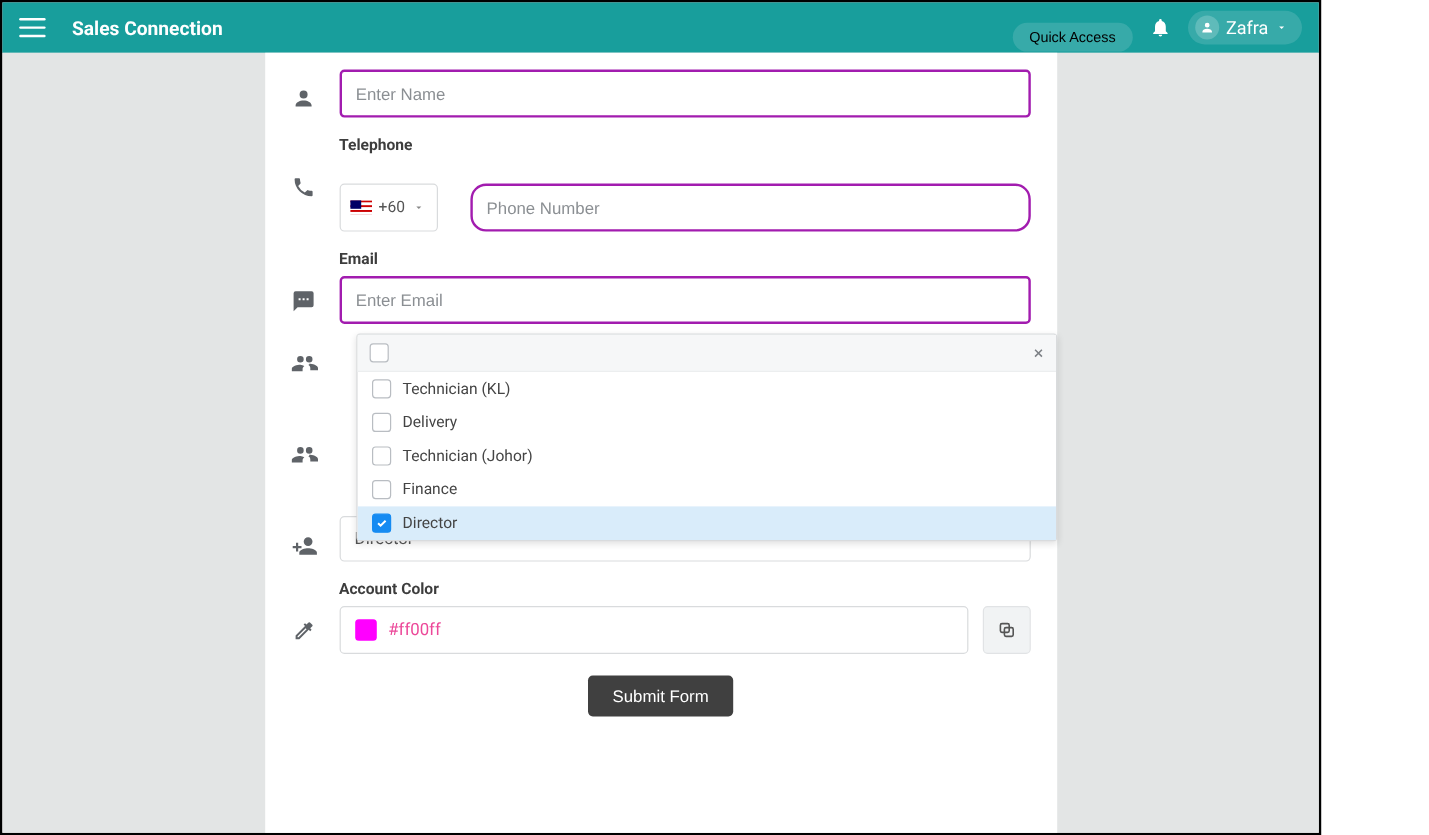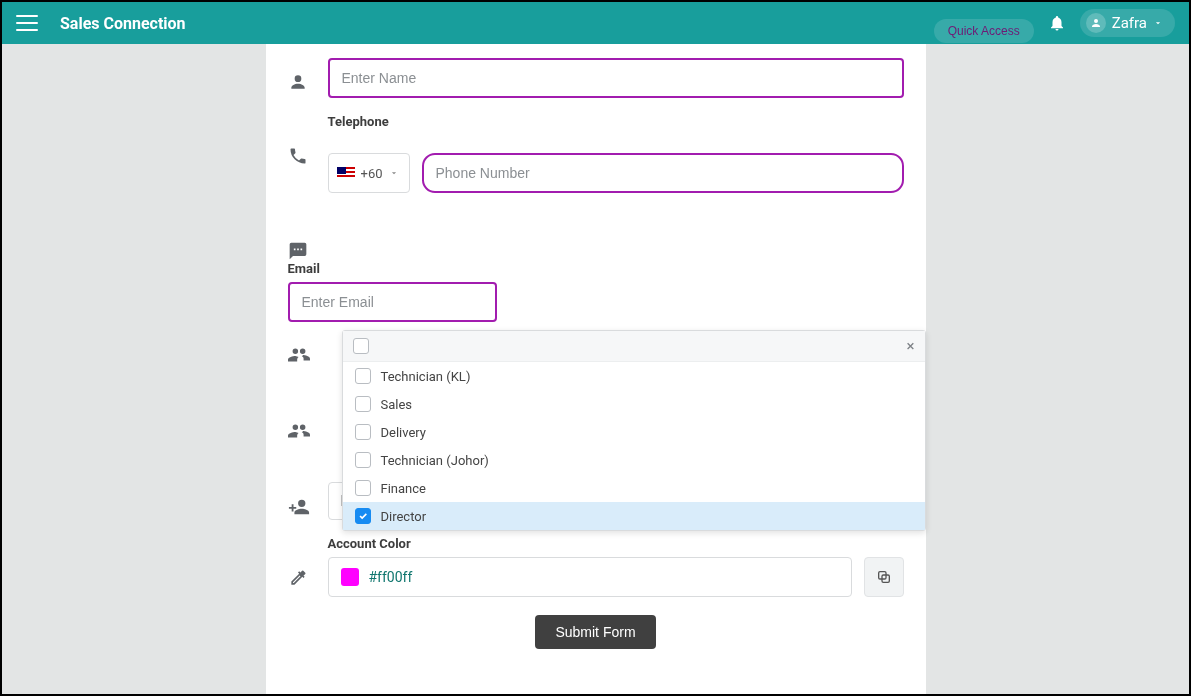--- a/index.html
+++ b/index.html
@@ -5,40 +5,40 @@
   * { box-sizing: border-box; margin: 0; padding: 0; }
   body {
     font-family: -apple-system, BlinkMacSystemFont, "Segoe UI", Roboto, Arial, sans-serif;
     background: #fff;
     width: 1191px;
     height: 696px;
     overflow: hidden;
     position: relative;
   }
   .outer-border {
-    width: 1191px;
+    width: 1101px;
     height: 696px;
     border: 2px solid #000;
     background: #e3e5e5;
     position: relative;
   }
   .topbar {
     background: #189e9c;
     height: 42px;
     display: flex;
     align-items: center;
     padding: 0 14px;
     color: #fff;
   }
   .hamburger-icon { width: 22px; height: 22px; display:flex; flex-direction:column; justify-content:space-around; cursor:pointer; }
   .hamburger-icon span { display:block; height:2px; background:#fff; border-radius:1px; }
   .brand { font-weight:700; font-size:16px; margin-left:22px; }
   .topbar-right { margin-left:auto; display:flex; align-items:center; gap:14px; }
   .quick-access {
-    background:#37aaa9; border:none; color:#701a75; font-size:12px; padding:5px 14px;
+    background:#37aaa9; border:none; color:#000000; font-size:12px; padding:5px 14px;
     border-radius:15px; cursor:pointer;margin-top:16px;
   }
   .bell-icon { color:#fff; cursor:pointer; }
   .user-pill {
     background:#37aaa9; border-radius:18px; padding:4px 12px 4px 6px;
     display:flex; align-items:center; gap:6px; cursor:pointer; font-size:15px;
   }
   .avatar-circle { width:20px; height:20px; border-radius:50%; background:#fff3; display:flex; align-items:center; justify-content:center; }
   .content-area {
     position:absolute; top:42px; left:0; right:0; bottom:0; background:#e3e5e5;
@@ -50,21 +50,21 @@
   }
   .form-row { display:flex; align-items:flex-start; margin-bottom:16px; }
   .row-icon { width:40px; display:flex; justify-content:flex-start; padding-top:14px; color:#5f6368; }
   .row-main { flex:1; }
   .field-label { font-size:13px; font-weight:700; color:#3d3d3d; margin-bottom:6px; display:block; }
   .text-input {
     width:100%; border:2px solid #a21caf; border-radius:4px; padding:10px 12px;
     font-size:14px; color:#333;
   }
   .text-input::placeholder { color:#8b8f93; }
-  .phone-row { display:flex; gap:12px;margin-top:24px; }
+  .phone-row { display:flex; gap:27px;margin-top:24px; }
   .country-box {
     border:1px solid #d9dbdd; border-radius:4px; padding:8px 8px;
     display:flex; align-items:center; gap:6px; font-size:13px; color:#555;
     min-width:82px; cursor:pointer;
   }
   .flag-my { width:18px; height:12px; background:linear-gradient(to bottom, #cc0001 0 50%, #fff 50% 100%); background-size:100% 4px; background-repeat:repeat-y; position:relative; }
   .flag-my::before{content:""; position:absolute; left:0; top:0; width:9px; height:7px; background:#010066;}
   .phone-input { flex:1;border-radius:13px; }
   .dropdown-panel {
     position:absolute; width:584px; left:54px; background:#fff;
@@ -81,21 +81,21 @@
   .dd-item.selected { background:#d9ecfa; }
   .chk { width:16px; height:16px; border:1.5px solid #b9bdc2; border-radius:3px; background:#fff; display:flex; align-items:center; justify-content:center; }
   .chk.checked { background:#168bf2; border-color:#168bf2; }
   .chk.checked svg { stroke:#fff; }
   .select-box {
     width:100%; border:1px solid #d9dbdd; border-radius:4px; padding:10px 12px;
     font-size:14px; color:#555; display:flex; align-items:center; justify-content:space-between;
     cursor:pointer;
   }
   .color-row { display:flex; gap:12px; }
-  .color-input-wrap { flex:1; border:1px solid #d9dbdd; border-radius:4px; padding:8px 12px; display:flex; align-items:center; gap:10px; font-size:14px; color:#0f766e; }
+  .color-input-wrap { flex:1; border:1px solid #d9dbdd; border-radius:4px; padding:8px 12px; display:flex; align-items:center; gap:10px; font-size:14px; color:#ec4899; }
   .swatch { width:18px; height:18px; border-radius:3px; }
   .copy-btn { width:40px; height:40px; border:1px solid #e1e3e5; border-radius:4px; background:#f1f3f4; display:flex; align-items:center; justify-content:center; cursor:pointer; color:#555; }
   .submit-btn {
     background:#404040; color:#fff; border:none; padding:9px 20px; font-size:14px;
     border-radius:4px; cursor:pointer; display:block; margin:18px auto 0;
   }
   svg { display:block; }
 </style>
 </head>
 <body>
@@ -157,21 +157,21 @@
               <span>+60</span>
               <svg width="10" height="10" viewBox="0 0 24 24" fill="#888">
                   <path d="M7 10l5 5 5-5z"></path>
                 </svg>
             </div>
             <input class="text-input phone-input" placeholder="Phone Number" style="">
           </div>
         </div>
       </div>
 
-      <div class="form-row" style="margin-bottom:8px;flex-direction:column;">
+      <div class="form-row" style="margin-bottom:8px;">
         <div class="row-icon" style="padding-top:32px">
           <svg width="20" height="20" viewBox="0 0 24 24" fill="#5f6368">
               <path d="M20 2H4a2 2 0 0 0-2 2v18l4-4h14a2 2 0 0 0 2-2V4a2 2 0 0 0-2-2zM7 9h2v2H7zm4 0h2v2h-2zm4 0h2v2h-2z"></path>
             </svg>
         </div>
         <div class="row-main">
           <span class="field-label">Email</span>
           <input class="text-input" placeholder="Enter Email" style="">
         </div>
       </div>
@@ -197,24 +197,20 @@
 
         <div class="dropdown-panel" style="top:0;">
           <div class="dropdown-search">
             <span class="sq"></span>
             <span class="close-x">×</span>
           </div>
           <div class="dropdown-list" id="dd-list">
               <div class="dd-item">
                 <span class="chk"></span>
                 <span>Technician (KL)</span>
-              </div>
-              <div class="dd-item">
-                <span class="chk"></span>
-                <span>Sales</span>
               </div>
               <div class="dd-item">
                 <span class="chk"></span>
                 <span>Delivery</span>
               </div>
               <div class="dd-item">
                 <span class="chk"></span>
                 <span>Technician (Johor)</span>
               </div>
               <div class="dd-item">

